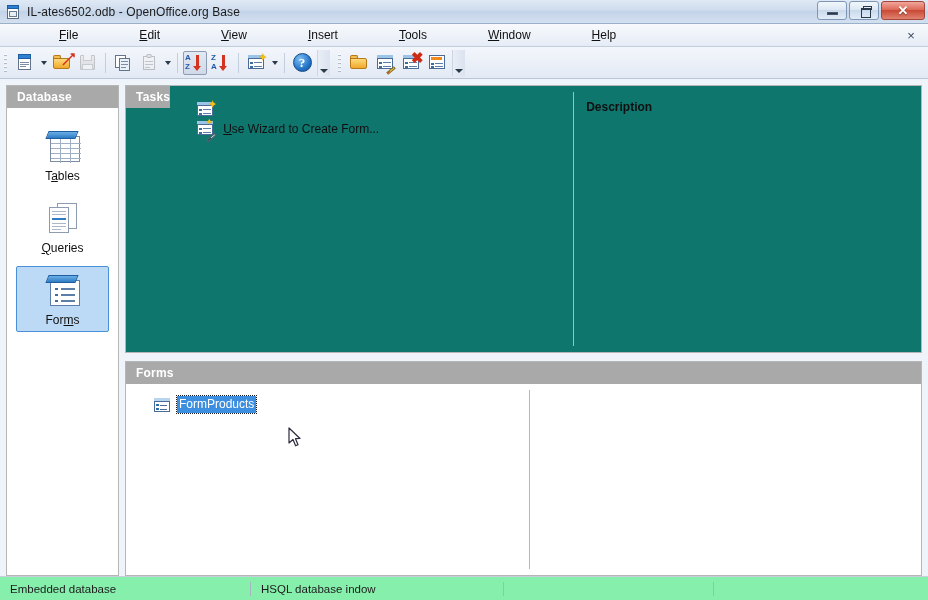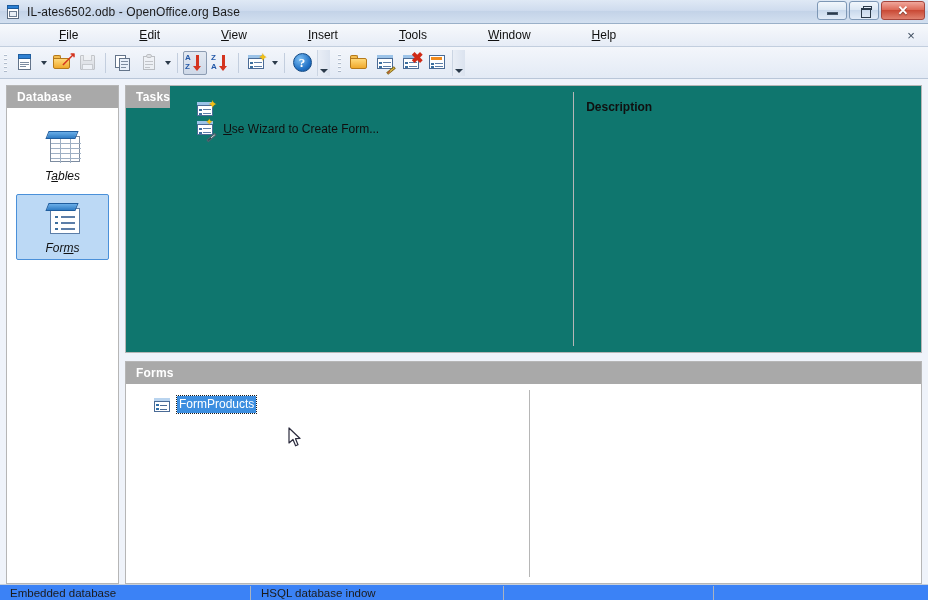--- a/index.html
+++ b/index.html
@@ -376,21 +376,20 @@
     border-radius: 2px;
     cursor: default;
   }
   .side-item.selected {
     background: #bcd9f5;
     border: 1px solid #4a90d9;
   }
   .side-item .label {
     font-size: 12px;
     color: #111111;
-    font-style: italic;
   }
   .side-item .label u { text-decoration: underline; }
 
   
   .bigico { position: relative; width: 44px; height: 38px; }
   .bi-grid {
     position: absolute; left: 9px; top: 8px; width: 30px; height: 26px;
     background: #ffffff; border: 1px solid #7d8ca0;
   }
   .bi-grid .gline { position:absolute; background:#9fb0c4; }
@@ -548,22 +547,22 @@
     margin-top: 10px;
     flex: 1;
     border: 1px solid #bdbdbd;
     background: #ffffff;
     min-height: 0;
     margin-right: 8px;
   }
 
   
   .statusbar {
-    height: 16px;
-    background: #3b82f6;
+    height: 24px;
+    background: #86efac;
     border-top: 1px solid #c6cfdb;
     display: flex;
     align-items: center;
     font-size: 11.5px;
     color: #1b1b1b;
     flex: 0 0 auto;
   }
   .sb-cell {
     height: 14px;
     display: flex;
@@ -791,20 +790,33 @@
               <div class="gline" style="left:0;top:16px;width:30px;height:1px;"></div>
               <div class="gline" style="left:0;top:21px;width:30px;height:1px;"></div>
               <div class="gline" style="left:9px;top:0;width:1px;height:26px;"></div>
               <div class="gline" style="left:19px;top:0;width:1px;height:26px;"></div>
             </div>
             <div class="bi-bluebar"></div>
           </div>
           <div class="label">T<u>a</u>bles</div>
         </div>
 
+        <div class="side-item">
+          <div class="bigico">
+            <div class="bi-sheet" style="left:16px;top:3px;width:20px;height:26px;"></div>
+            <div class="bi-sheet" style="left:8px;top:7px;width:20px;height:26px;"></div>
+            <div class="bi-lines" style="left:11px;top:11px;width:14px;"></div>
+            <div class="bi-lines" style="left:11px;top:14px;width:14px;"></div>
+            <div class="bi-blueline" style="left:11px;top:18px;width:14px;"></div>
+            <div class="bi-lines" style="left:11px;top:23px;width:14px;"></div>
+            <div class="bi-lines" style="left:11px;top:26px;width:14px;"></div>
+            <div class="bi-lines" style="left:11px;top:29px;width:9px;"></div>
+          </div>
+          <div class="label"><u>Q</u>ueries</div>
+        </div>
 
         <div class="side-item selected">
           <div class="bigico">
             <div class="bi-grid" style="border-color:#5c7ea8;">
               <div class="bi-formlines" style="left:10px;top:7px;width:14px;"></div>
               <div class="bi-formlines" style="left:10px;top:13px;width:14px;"></div>
               <div class="bi-formlines" style="left:10px;top:19px;width:14px;"></div>
               <div class="gline" style="left:4px;top:7px;width:3px;height:2px;background:#3d6f9e;"></div>
               <div class="gline" style="left:4px;top:13px;width:3px;height:2px;background:#3d6f9e;"></div>
               <div class="gline" style="left:4px;top:19px;width:3px;height:2px;background:#3d6f9e;"></div>

